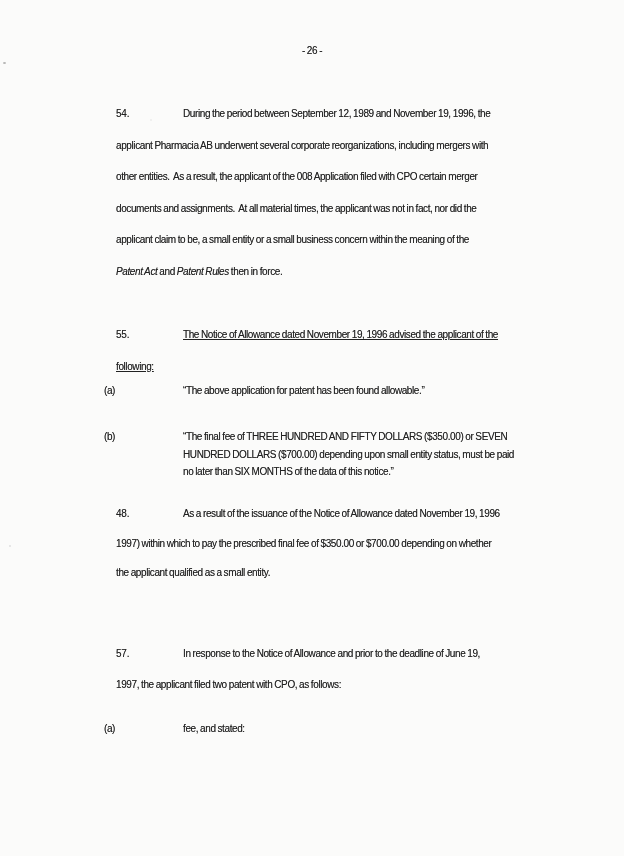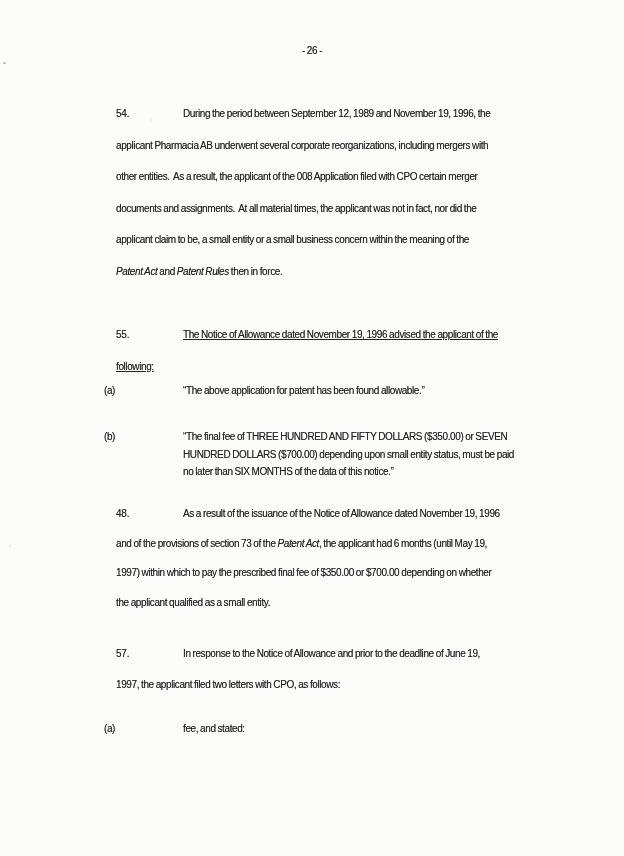--- a/index.html
+++ b/index.html
@@ -67,28 +67,27 @@
 
   <div class="block sub" style="top:428px; line-height:17.5px;">
     <span class="sublabel">(b)</span>
     <div class="line"><span>“The final fee of THREE HUNDRED AND FIFTY DOLLARS ($350.00) or SEVEN</span></div>
     <div class="line"><span>HUNDRED DOLLARS ($700.00) depending upon small entity status, must be paid</span></div>
     <div class="line"><span>no later than SIX MONTHS of the data of this notice.”</span></div>
   </div>
 
   <div class="block" style="top:499px; line-height:29.5px;">
     <div class="line"><span class="pnum">48.</span><span>As a result of the issuance of the Notice of Allowance dated November 19, 1996</span></div>
-    <div class="line"><span>and of the provisions of section 73 of the </span><span class="ital">Patent Act</span><span>, the applicant had 6 months (until May 19,</span></div>
     <div class="line"><span>1997) within which to pay the prescribed final fee of $350.00 or $700.00 depending on whether</span></div>
     <div class="line"><span>the applicant qualified as a small entity.</span></div>
   </div>
 
   <div class="block" style="top:639px; line-height:30.5px;">
     <div class="line"><span class="pnum">57.</span><span>In response to the Notice of Allowance and prior to the deadline of June 19,</span></div>
-    <div class="line"><span>1997, the applicant filed two letters with CPO, as follows:</span></div>
+    <div class="line"><span>1997, the applicant filed two patent with CPO, as follows:</span></div>
   </div>
 
   <div class="block sub" style="top:713px; line-height:32px;">
     <span class="sublabel">(a)</span>
     <div class="line"><span>fee, and stated:</span></div>
   </div>
 
 </div>
 
 </body></html>

